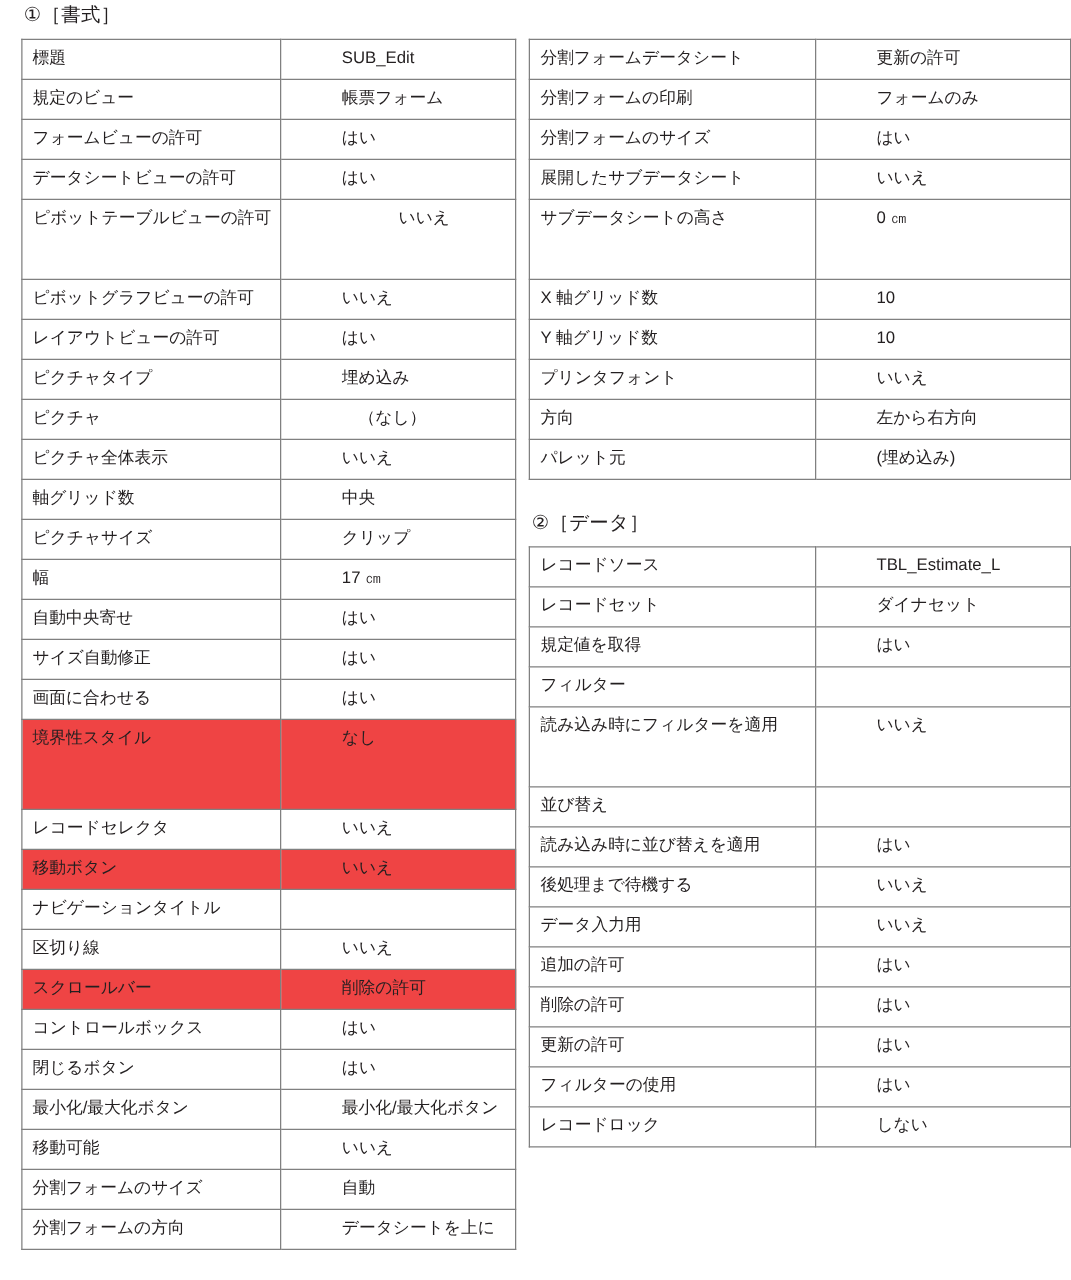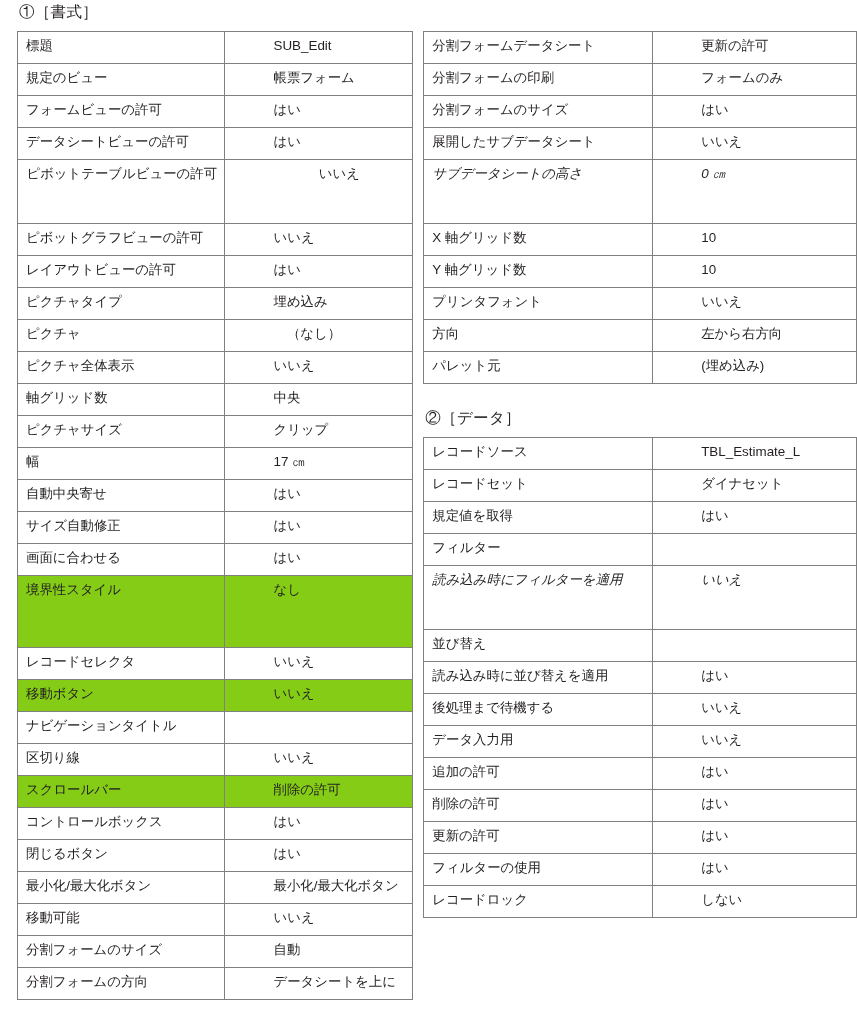--- a/index.html
+++ b/index.html
@@ -40,21 +40,20 @@
     margin-top: 2px;
   }
 
   .section-title {
     font-size: 15.5px;
     line-height: 22px;
     letter-spacing: 0.3px;
     color: #231f20;
     margin: 0 0 7px 2px;
     white-space: pre;
-    font-family: Liberation Mono, monospace;
   }
   .section-title.second {
     margin-top: 24px;
   }
 
   table.props {
     border-collapse: collapse;
     table-layout: fixed;
     width: 100%;
     background: #ffffff;
@@ -63,37 +62,37 @@
     border: 1px solid #808080;
     padding: 4px 7px 4px 8px;
     font-size: 13.4px;
     line-height: 20px;
     vertical-align: top;
     color: #231f20;
     word-break: break-all;
     background: #ffffff;
   }
   table.props tr.row-hl td {
-    background: #84cc16;
+    background: #ef4444;
   }
   table.props td.k { width: 58%; }
   table.props td.v { width: 42%; padding-left: 48px; }
 
   
   .tbl-left td.k { width: 244px; }
   .tbl-left td.v { width: 178px; }
   .tbl-left tr { height: 32px; }
   .tbl-left tr.tall2 { height: 64px; text-align: center; }
   .tbl-left tr.tall3 { height: 72px; }
 
   
   .tbl-right td.k { width: 235px; }
   .tbl-right td.v { width: 152px; }
   .tbl-right tr { height: 32px; }
-  .tbl-right tr.tall2 { height: 64px; font-style: italic; }
+  .tbl-right tr.tall2 { height: 64px; }
 
   .cell-text { display: block; white-space: pre-wrap; }
 </style>
 </head>
 <body>
 
 <div class="page">
 
   <div class="col col-left">
     <div class="section-title">①［書式］</div>

